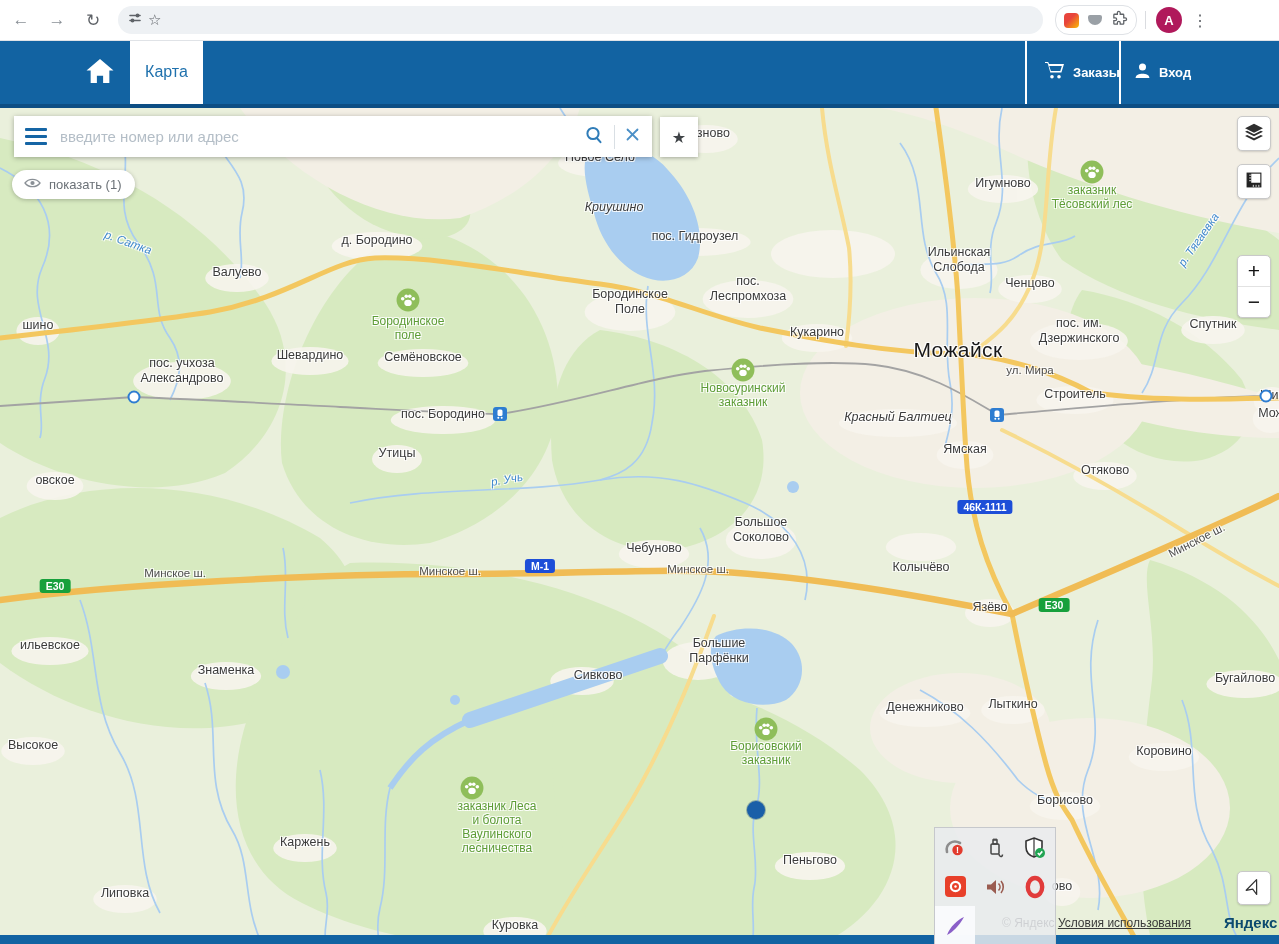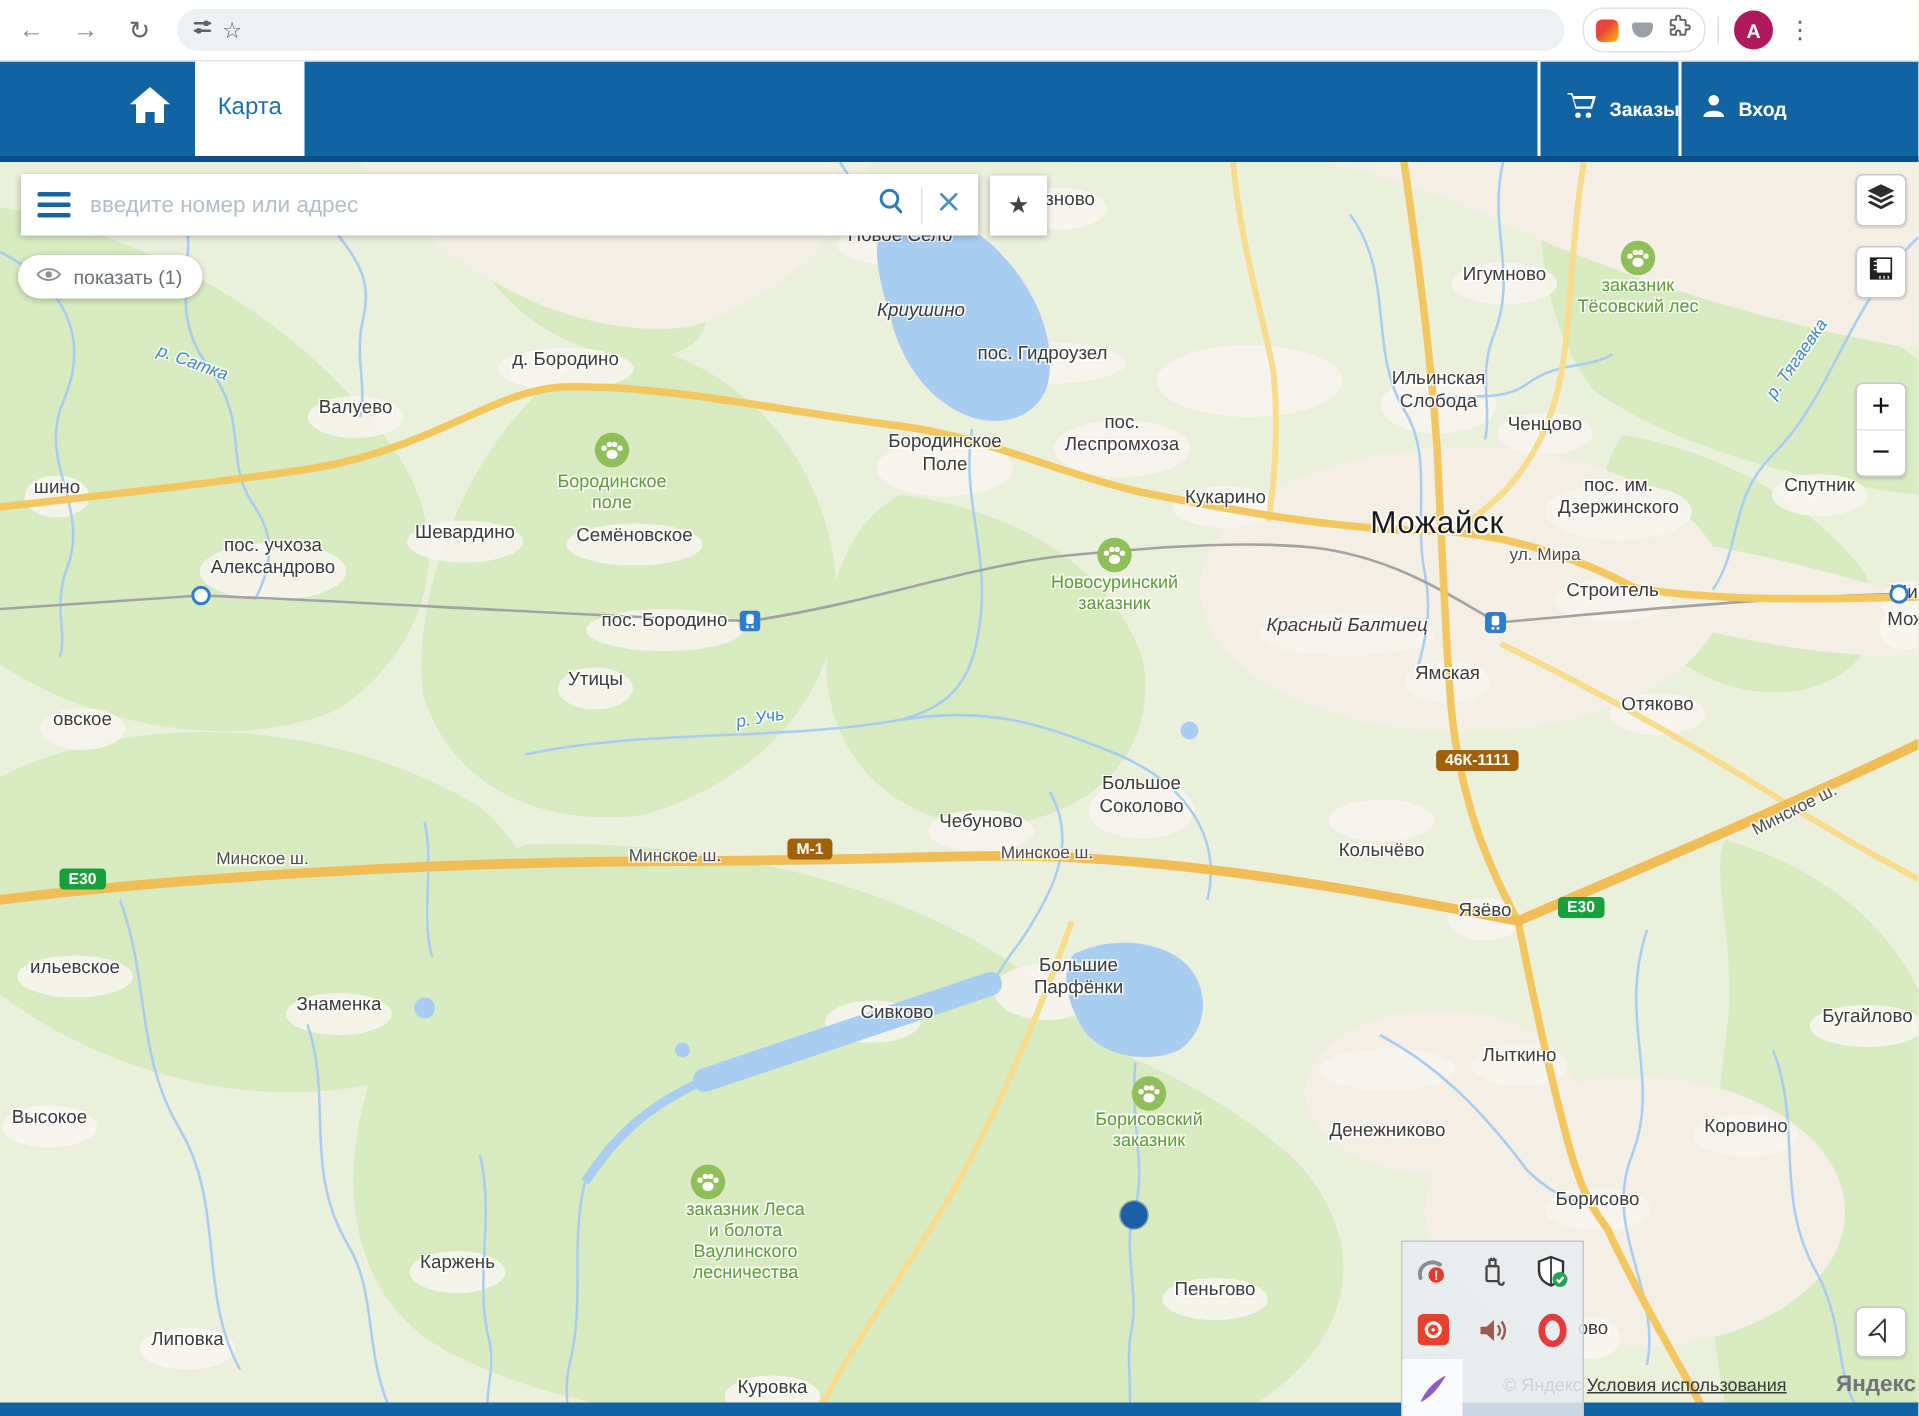--- a/index.html
+++ b/index.html
@@ -43,21 +43,21 @@
        white-space:pre-line;text-align:center;line-height:1.18;
        text-shadow:-1px -1px 0 rgba(255,255,255,.85),1px -1px 0 rgba(255,255,255,.85),
                    -1px 1px 0 rgba(255,255,255,.85),1px 1px 0 rgba(255,255,255,.85);}
   .lbl.k-big{font-size:21px;color:#191919;letter-spacing:.4px;}
   .lbl.k-reserve{font-size:12px;color:#5d9c36;}
   .lbl.k-water{font-size:11.5px;color:#3f88cf;font-style:italic;}
   .lbl.k-road{font-size:11.5px;color:#4d4d4d;}
   .badge{position:absolute;transform:translate(-50%,-50%);font-size:10.5px;font-weight:bold;color:#fff;
          padding:1px 6px;border-radius:3px;z-index:21;}
   .badge.green{background:#17a03c;}
-  .badge.blue{background:#a16207;}
+  .badge.blue{background:#1d4ed8;}
   .paw{position:absolute;width:25px;height:25px;transform:translate(-50%,-50%);z-index:21;}
   .station{position:absolute;width:14px;height:14px;transform:translate(-50%,-50%);z-index:21;}
   .halt{position:absolute;width:9px;height:9px;border:2.5px solid #2e7dd1;background:#fff;border-radius:50%;
         transform:translate(-50%,-50%);z-index:21;}
   .marker{position:absolute;width:18px;height:18px;border-radius:50%;background:#1a5fa8;
           transform:translate(-50%,-50%);z-index:30;box-shadow:0 0 0 1px rgba(12,60,110,.35);}
 
   
   .searchbar{position:absolute;top:116px;left:14px;width:638px;height:41px;background:#fff;z-index:50;
              display:flex;align-items:center;box-shadow:0 1px 5px rgba(0,0,0,.3);}
@@ -75,21 +75,21 @@
   .ctl{position:absolute;left:1237px;width:32px;background:#fff;border:1px solid #c9c9c9;border-radius:5px;
        z-index:50;display:flex;align-items:center;justify-content:center;box-shadow:0 1px 2px rgba(0,0,0,.15);}
   .zoomwrap{position:absolute;left:1237px;top:255px;width:32px;background:#fff;border:1px solid #c9c9c9;
             border-radius:5px;z-index:50;box-shadow:0 1px 2px rgba(0,0,0,.15);}
   .zoombtn{width:32px;height:30px;display:flex;align-items:center;justify-content:center;
            font-size:21px;color:#111;}
   .zoomwrap .zdiv{height:1px;background:#e2e2e2;}
 
   .attrib{position:absolute;top:916px;left:1002px;z-index:18;font-size:12px;color:#3a3a3a;white-space:nowrap;}
   .attrib a{color:#3a3a3a;text-decoration:underline;}
-  .ylogo{position:absolute;top:914px;left:1224px;z-index:18;font-size:15px;font-weight:bold;color:#737373;}
+  .ylogo{position:absolute;top:914px;left:1224px;z-index:18;font-size:15px;font-weight:bold;color:#0c4a6e;}
   .bluestrip{position:absolute;top:935px;left:0;width:1279px;height:9px;background:#1263a2;z-index:15;}
 
   
   .tray{position:absolute;top:827px;left:934px;width:120px;height:117px;z-index:60;
         background:rgba(233,235,238,.85);border:1px solid #c6c8cc;
         display:grid;grid-template-columns:40px 40px 40px;grid-template-rows:39px 39px 39px;}
   .tcell{display:flex;align-items:center;justify-content:center;}
   .tcell.hl{background:rgba(250,251,253,.95);}
 </style>
 </head>
@@ -338,21 +338,21 @@
       <div class="lbl k-road" style="left: 175px; top: 466px;">Минское ш.</div>
       <div class="lbl k-road" style="left: 450px; top: 464px;">Минское ш.</div>
       <div class="lbl k-road" style="left: 698px; top: 462px;">Минское ш.</div>
       <div class="lbl k-road" style="left: 1197px; top: 433px; transform: translate(-50%, -50%) rotate(-27deg);">Минское ш.</div>
       <div class="lbl k-place" style="left: 990px; top: 499px;">Язёво</div>
       <div class="lbl k-place" style="left: 226px; top: 562px;">Знаменка</div>
       <div class="lbl k-place" style="left: 698px; top: 543px; margin-left: 21px;">Большие
 Парфёнки</div>
       <div class="lbl k-place" style="left: 582px; top: 567px; padding-left: 32px;">Сивково</div>
       <div class="lbl k-place" style="left: 1245px; top: 570px;">Бугайлово</div>
-      <div class="lbl k-place" style="left: 925px; top: 599px; margin-top: 47px;">Денежниково</div>
+      <div class="lbl k-place" style="left: 925px; top: 599px;">Денежниково</div>
       <div class="lbl k-place" style="left: 1013px; top: 596px;">Лыткино</div>
       <div class="lbl k-place" style="left: 33px; top: 637px;">Высокое</div>
       <div class="lbl k-reserve" style="left: 766px; top: 645px;">Борисовский
 заказник</div>
       <div class="lbl k-place" style="left: 1164px; top: 643px;">Коровино</div>
       <div class="lbl k-reserve" style="left: 497px; top: 719px;">заказник Леса
 и болота
 Ваулинского
 лесничества</div>
       <div class="lbl k-place" style="left: 1065px; top: 692px;">Борисово</div>

